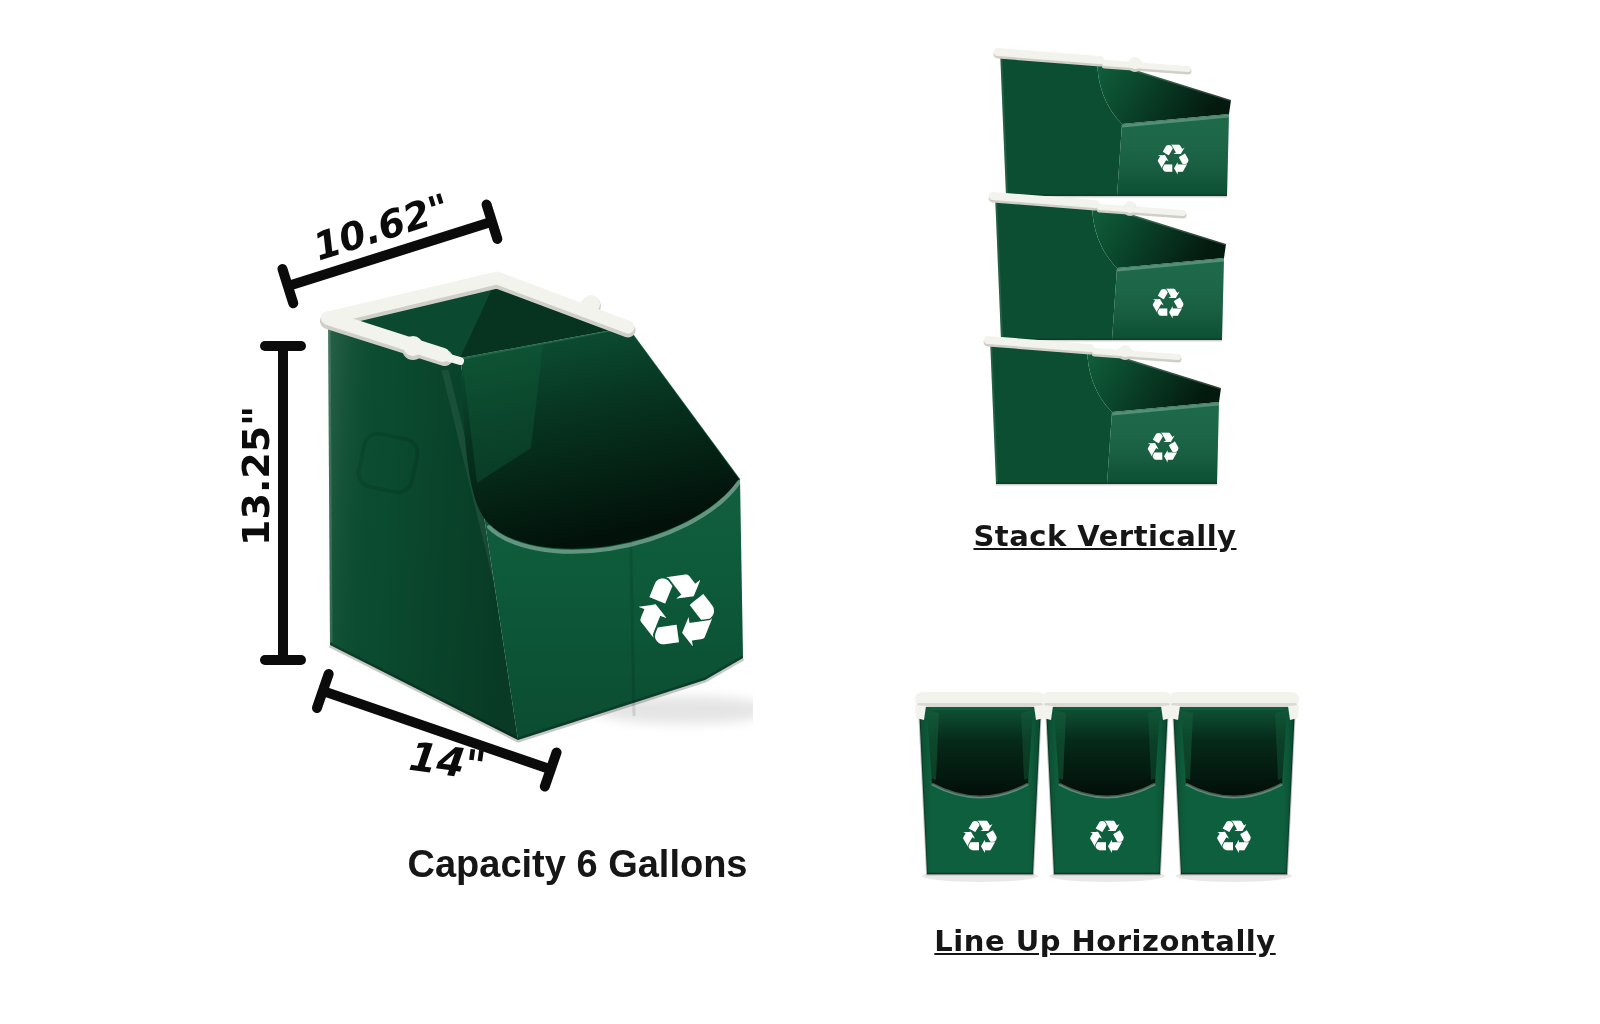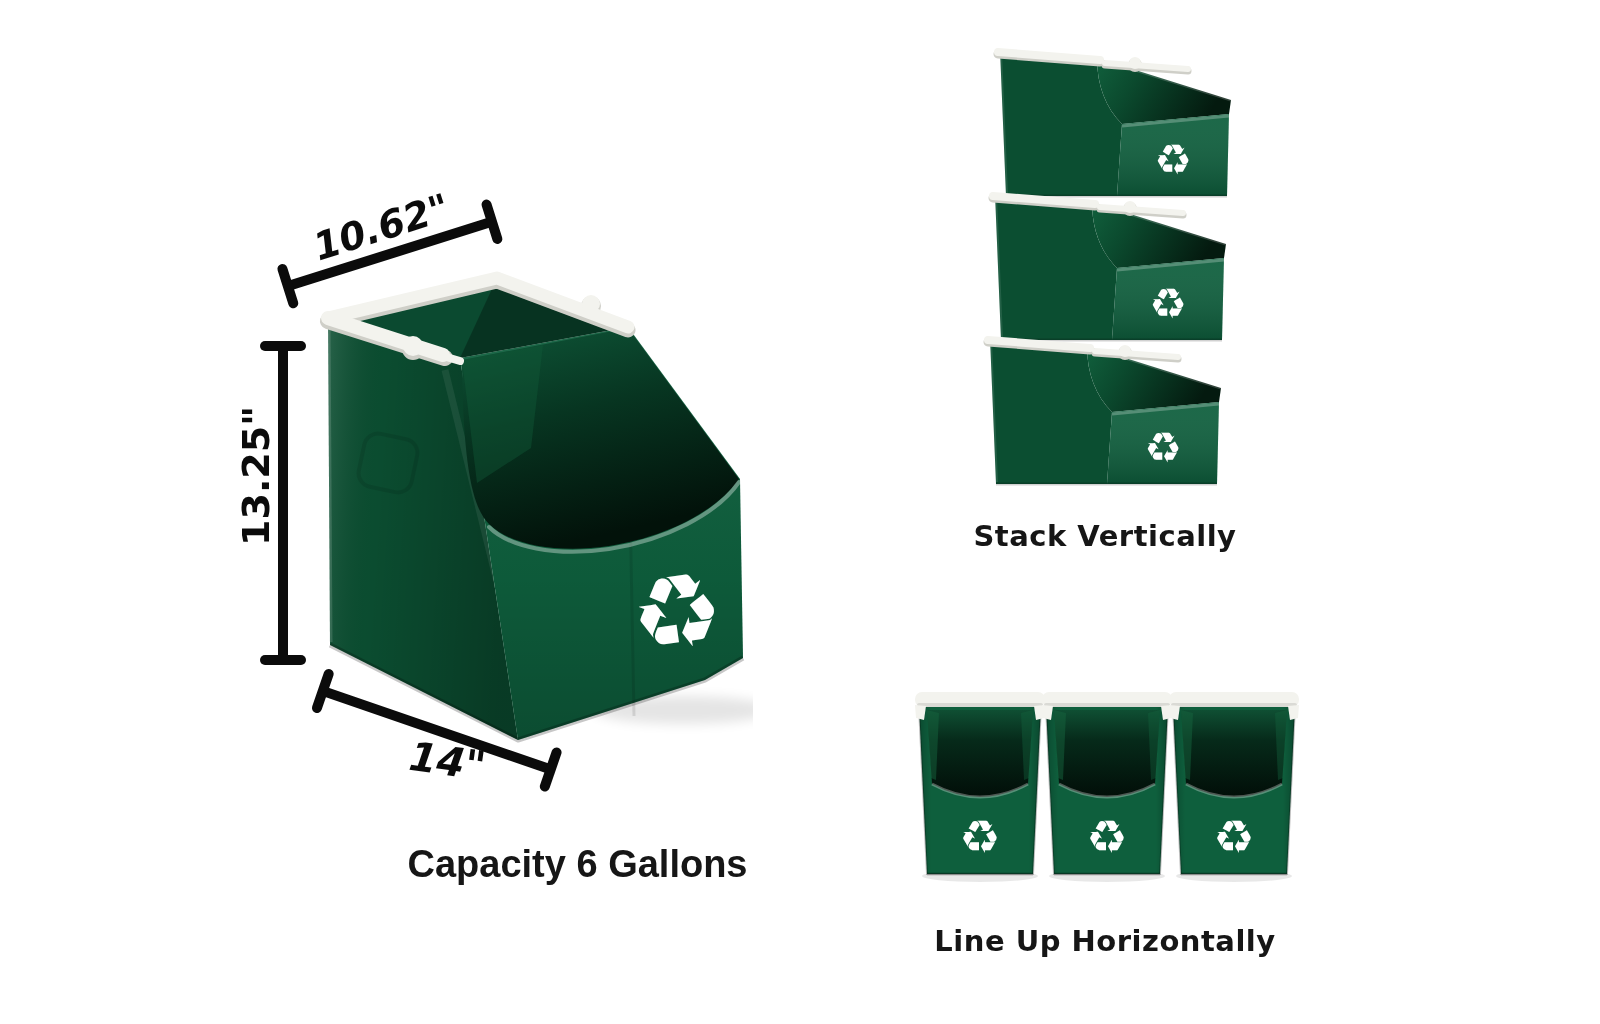--- a/index.html
+++ b/index.html
@@ -19,21 +19,21 @@
   .dim-line-h::before{left:-2px;} .dim-line-h::after{right:-2px;}
   .dim-line-v{position:absolute;width:10px;background:var(--annotation-black);border-radius:6px;}
   .dim-line-v::before,.dim-line-v::after{content:"";position:absolute;width:46px;height:10px;
       background:var(--annotation-black);border-radius:6px;left:50%;transform:translateX(-50%);}
   .dim-line-v::before{top:-2px;} .dim-line-v::after{bottom:-2px;}
 
   .dim-label{position:absolute;font-weight:bold;color:var(--annotation-black);
       line-height:1;text-align:center;white-space:nowrap;}
   .caption{position:absolute;font-weight:bold;color:var(--text-black);
       text-align:center;line-height:1.1;white-space:nowrap;}
-  .caption-tech{letter-spacing:.5px;font-family:"DejaVu Sans",sans-serif;}
+  .caption-tech{letter-spacing:.5px;font-family:"DejaVu Sans",sans-serif;text-decoration:underline;}
   .caption-sans{font-family:"Liberation Sans",sans-serif;}
 
   
   .f-green{fill:var(--bin-green);} .f-side{fill:var(--bin-green-side);}
   .f-deep{fill:var(--bin-green-deep);} .f-rim{fill:var(--rim-white);}
   .s-rim{stroke:var(--rim-white);fill:none;}
   .recycle{fill:#ffffff;font-family:"DejaVu Sans",sans-serif;text-anchor:middle;}
 </style>
 </head>
 <body>

